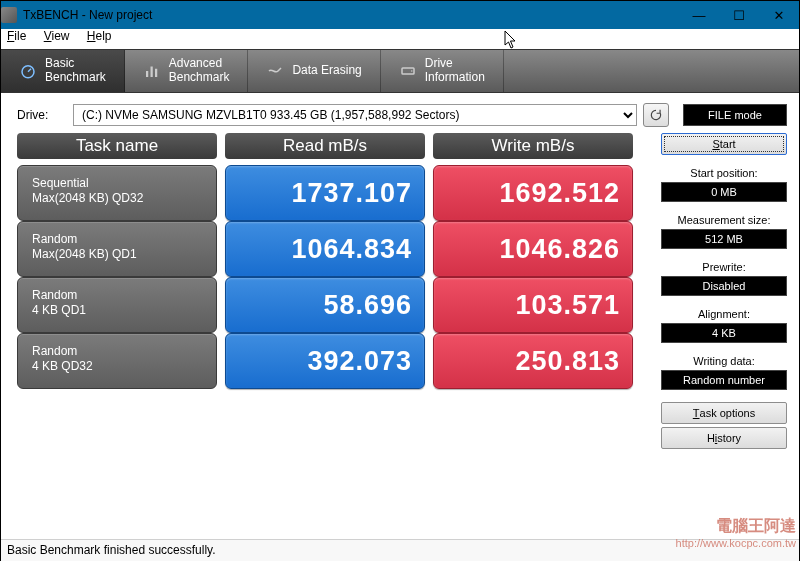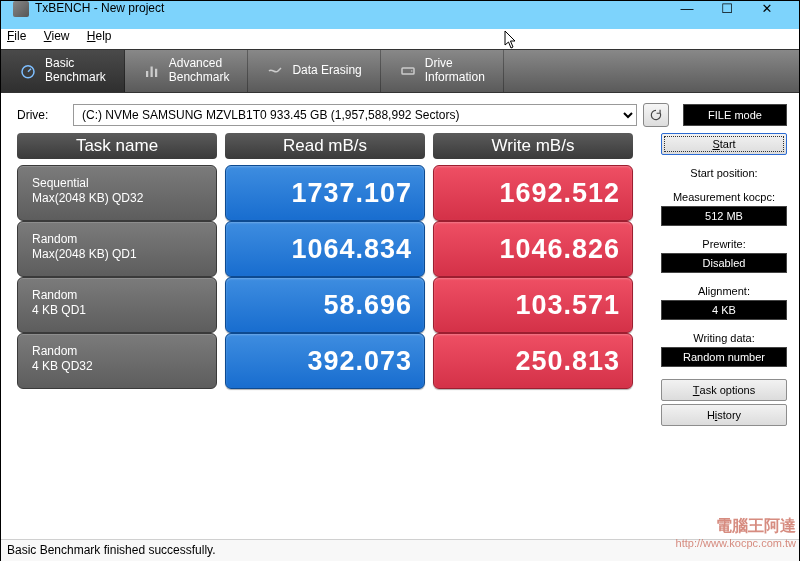--- a/index.html
+++ b/index.html
@@ -1,18 +1,18 @@
 <!DOCTYPE html>
 <html><head>
 <meta charset="utf-8">
 <style>
   * { box-sizing: border-box; margin: 0; padding: 0; font-family: "Segoe UI", Tahoma, sans-serif; }
   body { background: #fff; width: 800px; height: 561px; overflow: hidden; border: 1px solid #000; }
   
-  .titlebar { height: 28px; display: flex; padding: 0 12px; background: #7dd3fc; font-size: 12px; }
+  .titlebar { height: 28px; display: flex; align-items: center; padding: 0 0; background: #0369a1; font-size: 12px; }
   .titlebar .icon { width: 16px; height: 16px; margin-right: 6px; background: linear-gradient(135deg,#888,#555); border-radius: 2px; }
   .titlebar .title { flex: 1; }
   .titlebar .ctrls { display: flex; }
   .titlebar .ctrls div { width: 40px; text-align: center; font-size: 13px; cursor: default; }
   
   .menubar { height: 20px; padding: 0 6px; font-size: 12px; }
   .menubar span { margin-right: 14px; cursor: default; }
   .menubar span u { text-decoration: underline; }
   
   .tabbar { height: 44px; background: linear-gradient(#888,#5a5a5a); display: flex; align-items: stretch; border-top: 1px solid #333; border-bottom: 1px solid #333; }
@@ -165,21 +165,22 @@
         <div>4 KB QD32</div>
       </div>
       <div class="valcell read">392.073</div>
       <div class="valcell write">250.813</div>
     </div>
   </div>
 
   <div class="rightcol">
     <div class="rbtn focused"><u>S</u>tart</div>
     <div class="rlabel">Start position:</div>
-    <div class="rlabel">Measurement kocpc:</div>
+    <div class="rblk">0 MB</div>
+    <div class="rlabel">Measurement size:</div>
     <div class="rblk">512 MB</div>
     <div class="rlabel">Prewrite:</div>
     <div class="rblk">Disabled</div>
     <div class="rlabel">Alignment:</div>
     <div class="rblk">4 KB</div>
     <div class="rlabel">Writing data:</div>
     <div class="rblk">Random number</div>
     <div style="height:6px"></div>
     <div class="rbtn"><u>T</u>ask options</div>
     <div class="rbtn">H<u>i</u>story</div>

